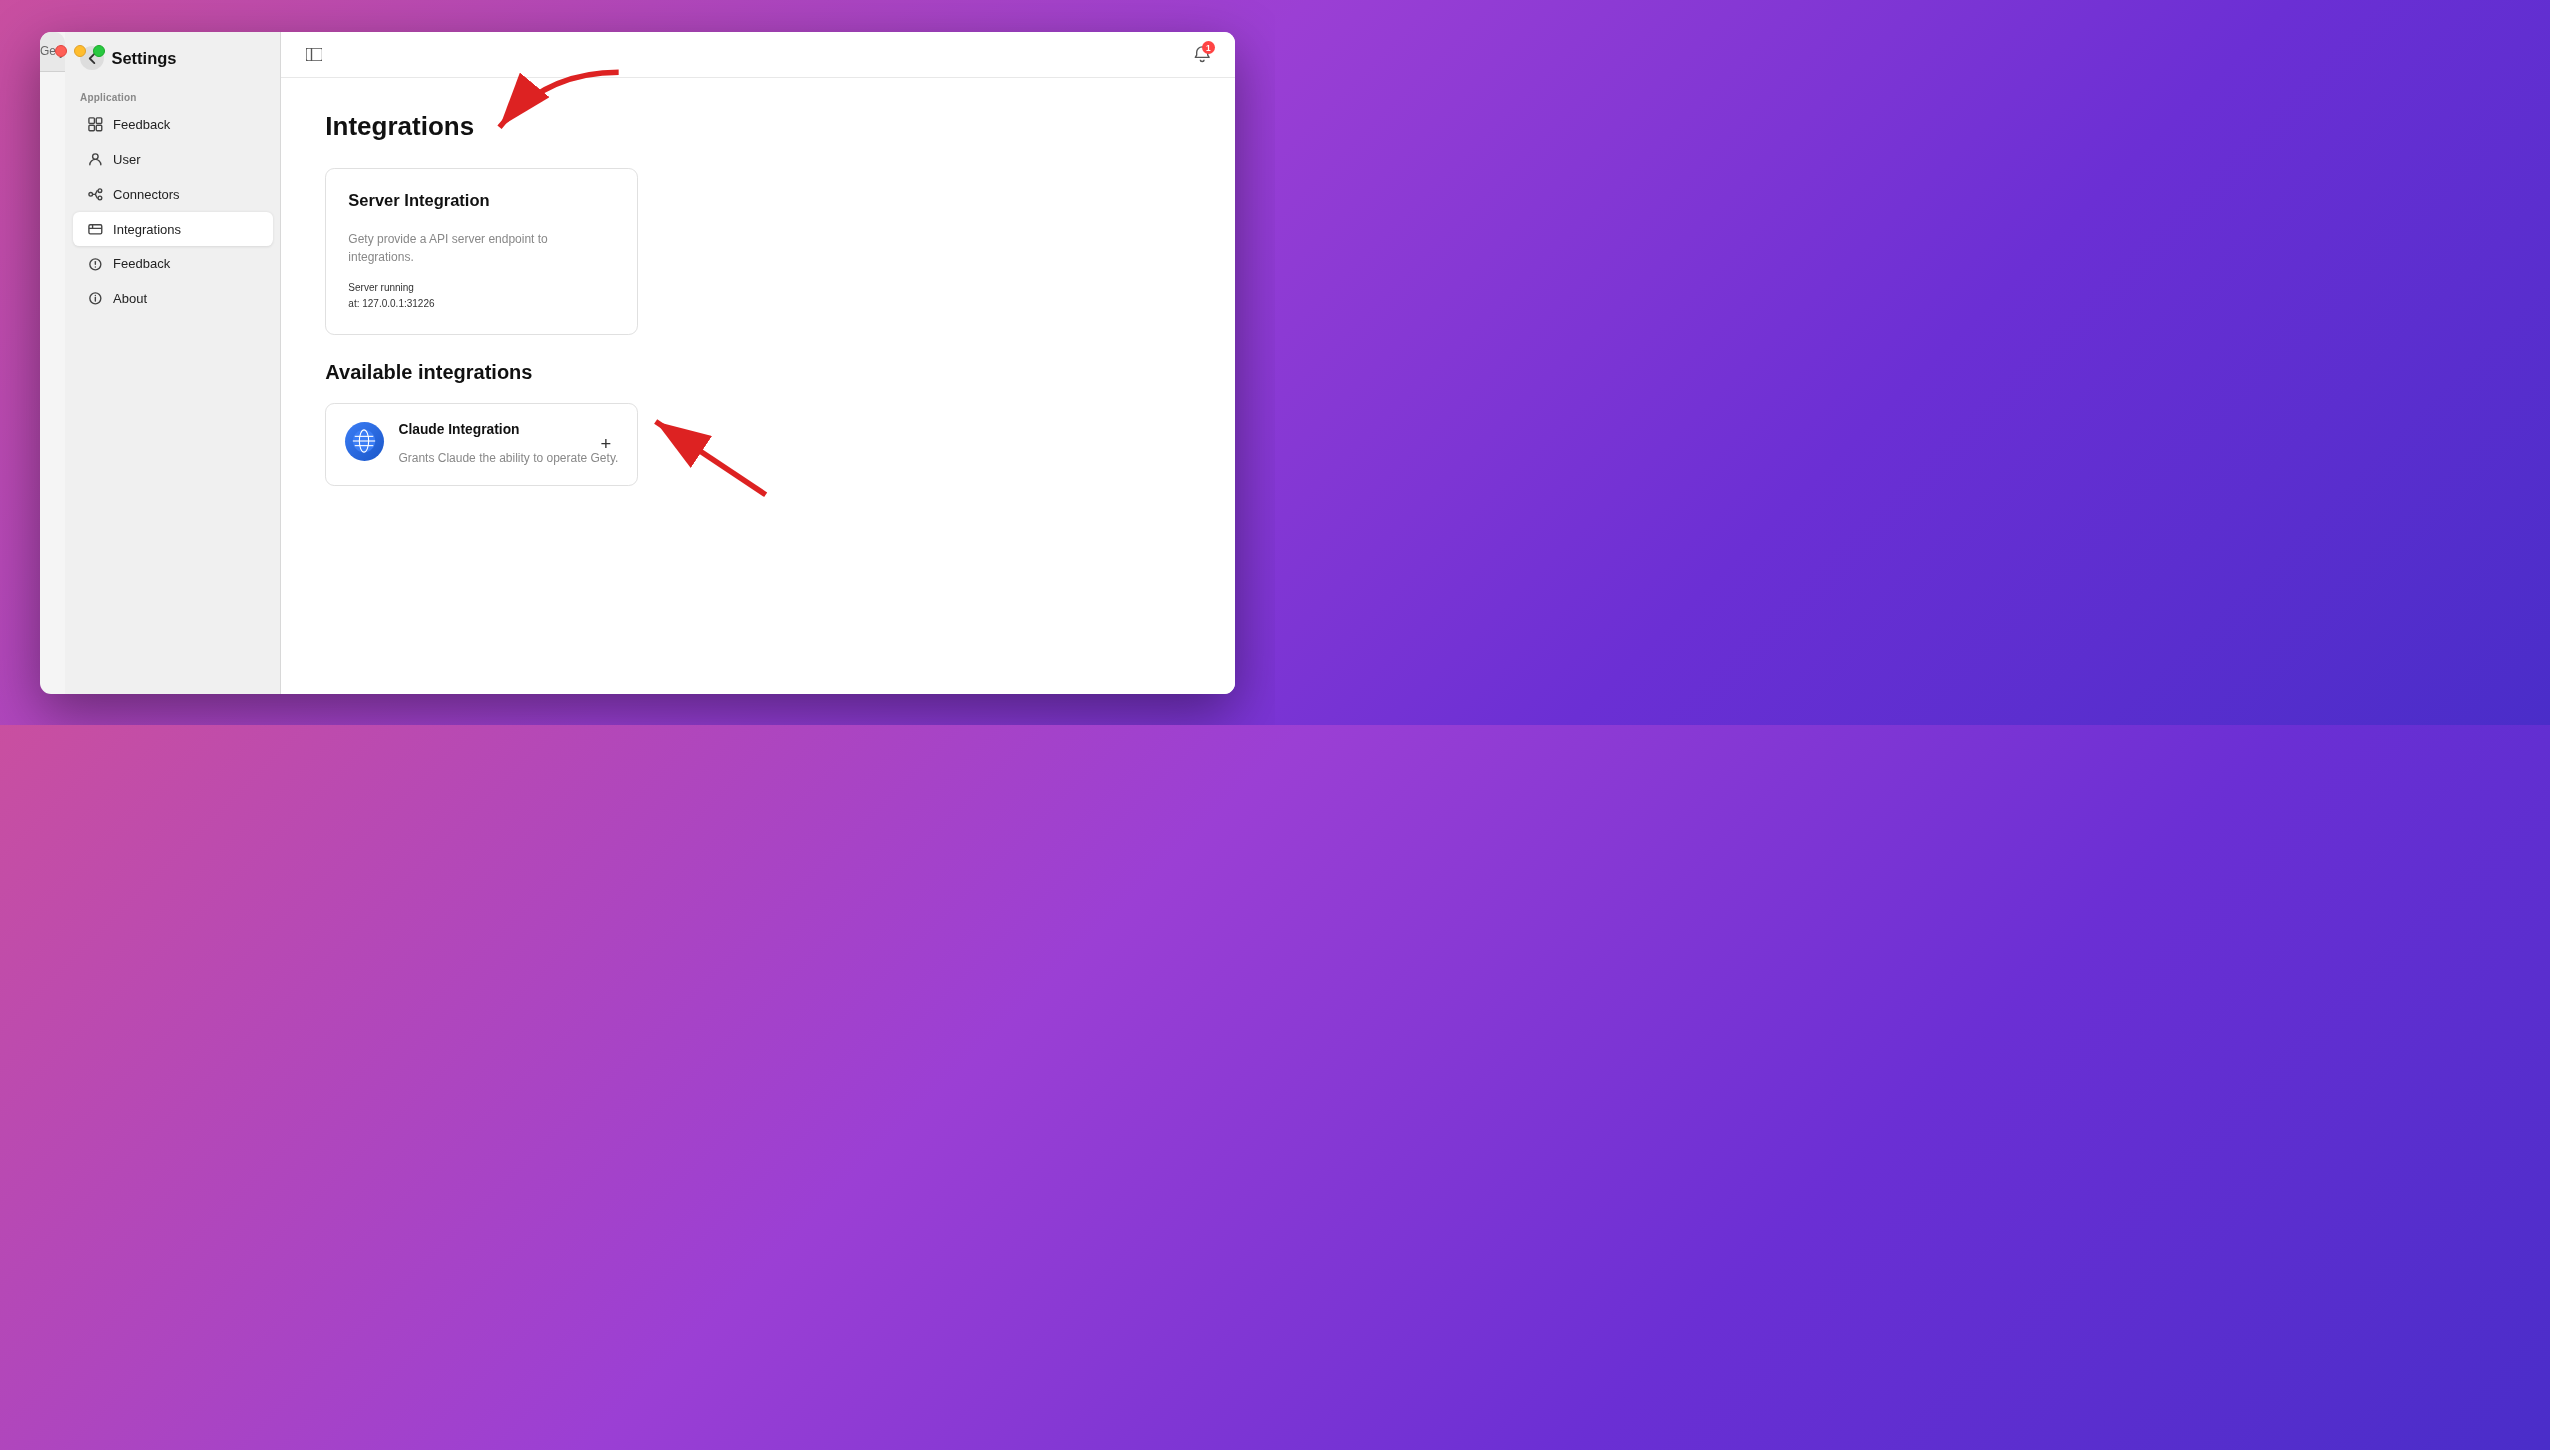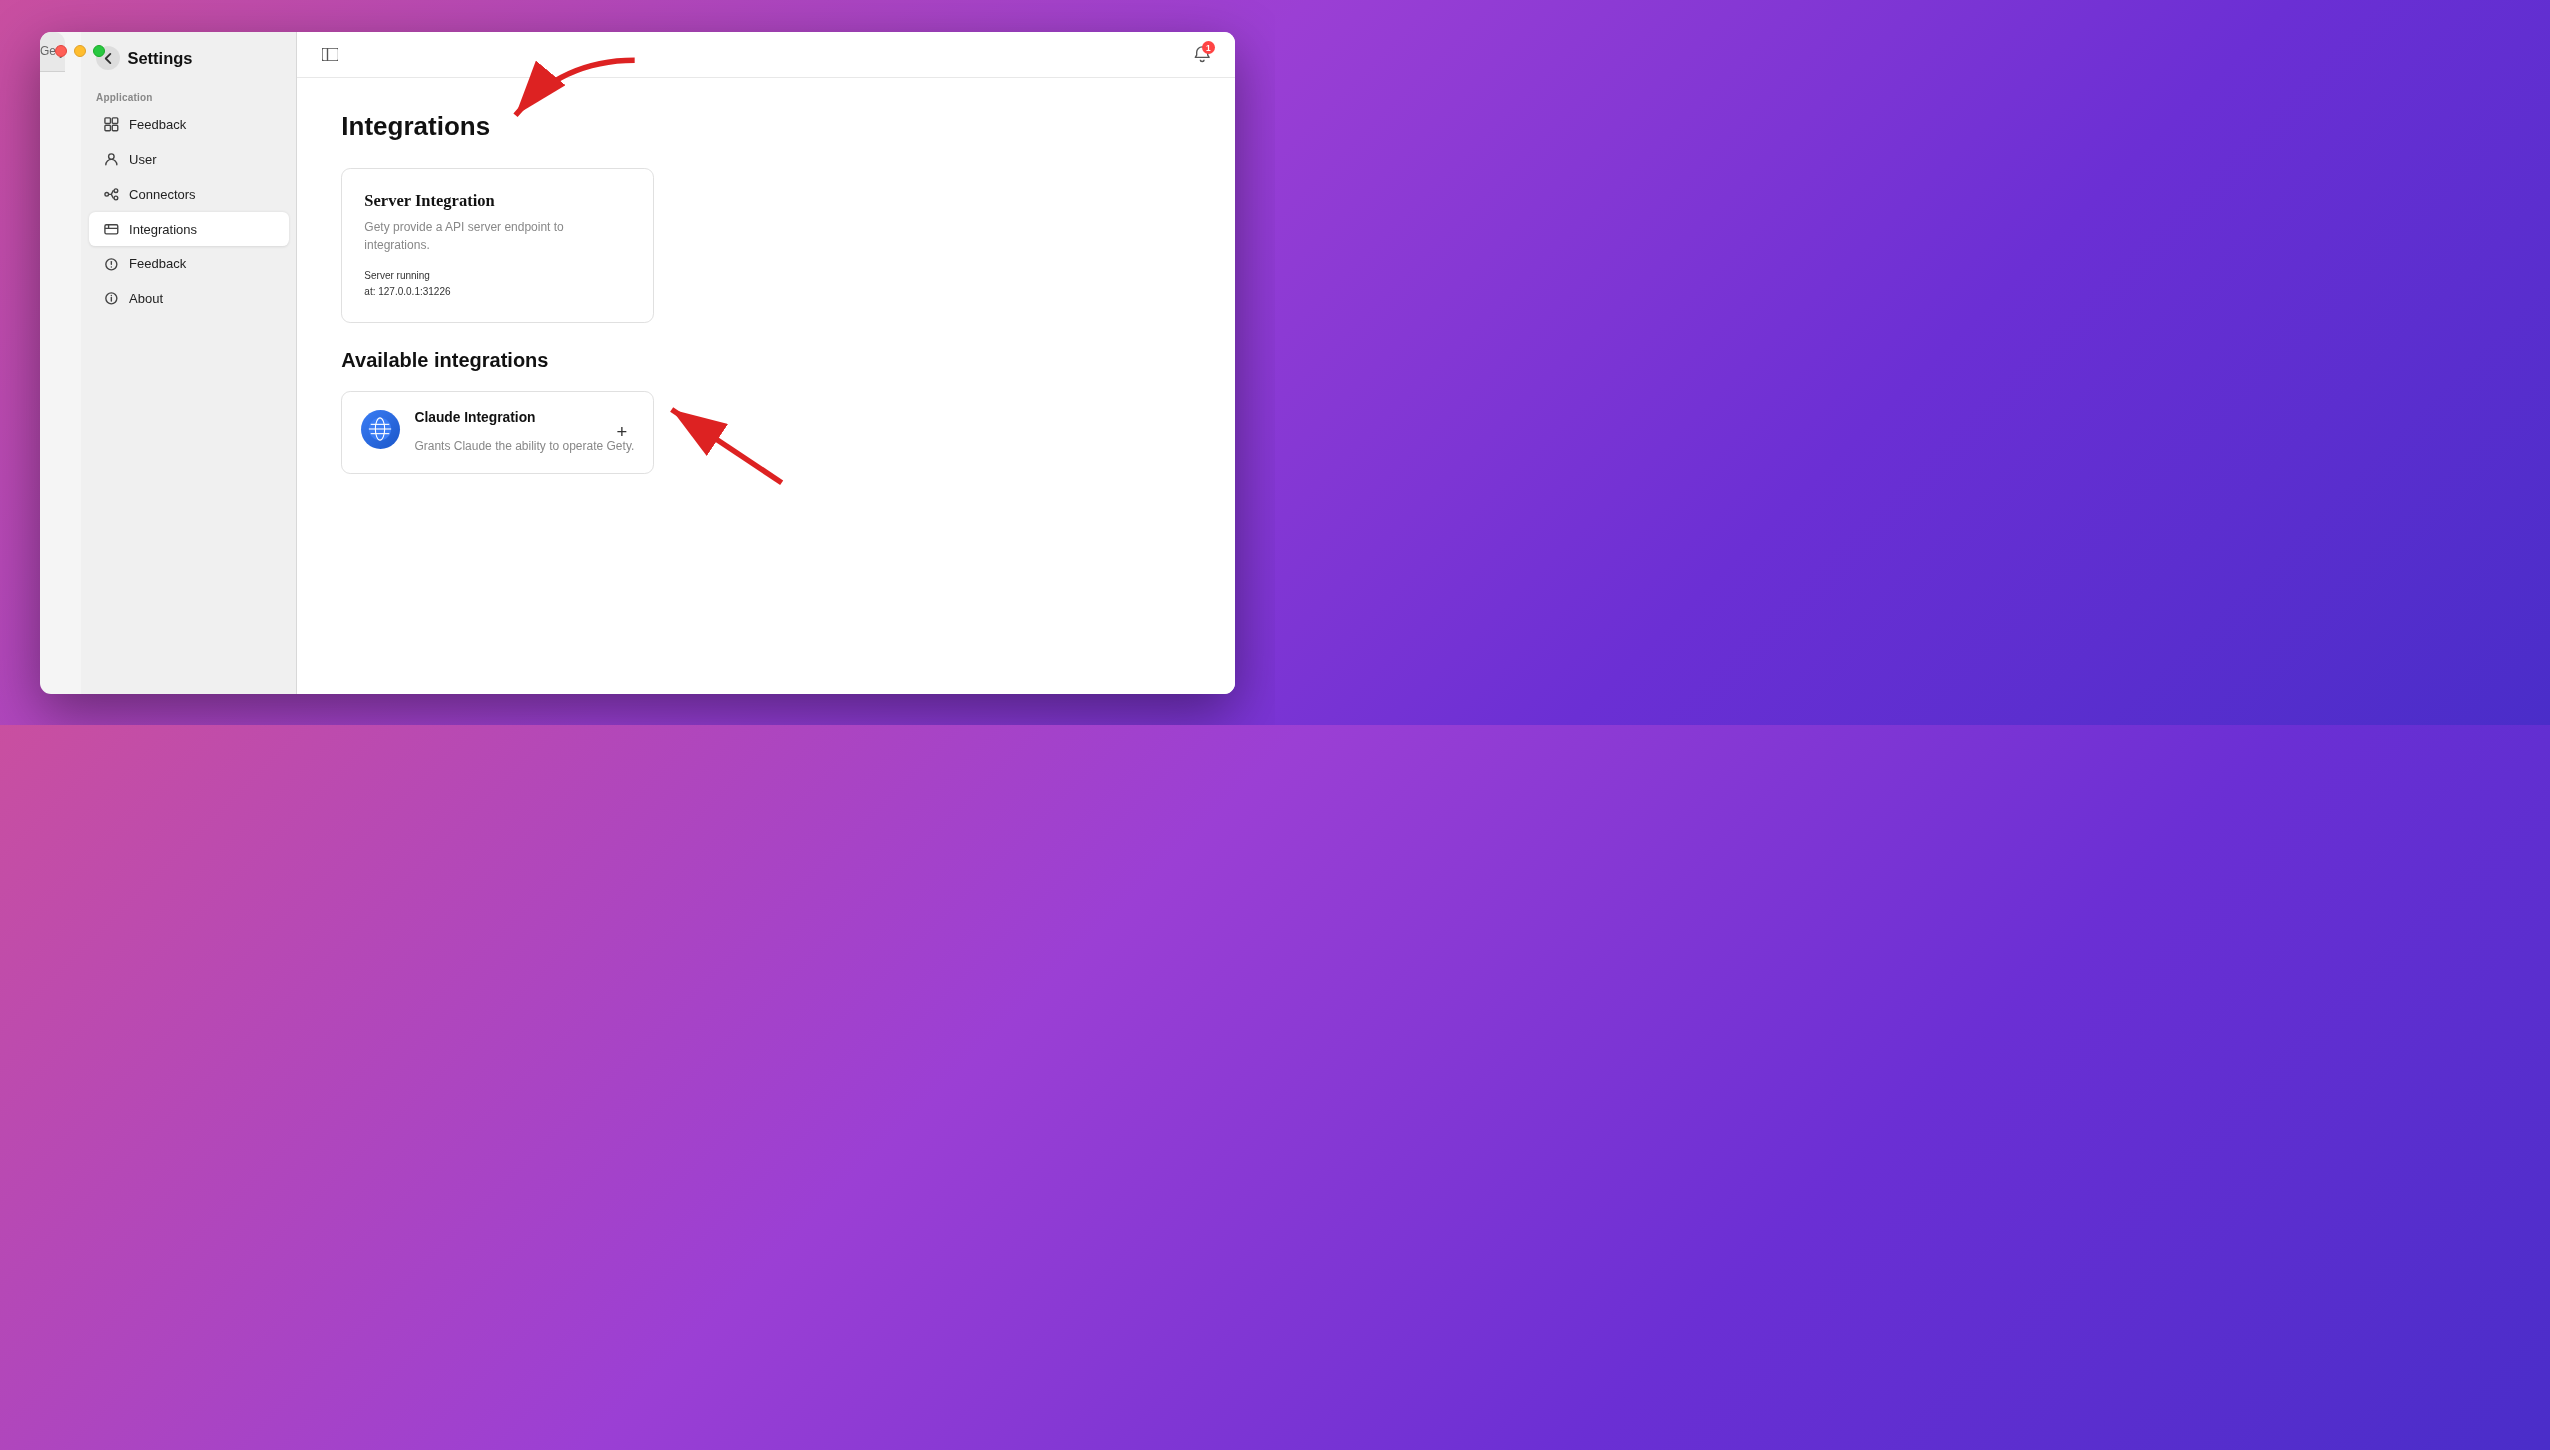--- a/index.html
+++ b/index.html
@@ -69,21 +69,20 @@
 
     
     .sidebar {
       width: 216px;
       background: #f0f0f0;
       border-right: 0.9px solid #d8d8d8;
       display: flex;
       flex-direction: column;
       padding: 14.7px 0;
       flex-shrink: 0;
-      margin-left: 16px;
     }
 
     .sidebar-header {
       display: flex;
       align-items: center;
       gap: 7.4px;
       padding: 0 14.7px 14.7px 14.7px;
     }
 
     .back-btn {
@@ -219,22 +218,21 @@
       padding: 22px;
       max-width: 313px;
       background: white;
       margin-bottom: 26px;
     }
 
     .card-title {
       font-size: 16.5px;
       font-weight: 700;
       color: #111;
-      margin-bottom: 7px;
-      font-family: Liberation Serif, serif;
+      margin-bottom: 20px;
     }
 
     .card-description {
       font-size: 12px;
       color: #888;
       line-height: 1.5;
       margin-bottom: 14.7px;
     }
 
     .card-status {

